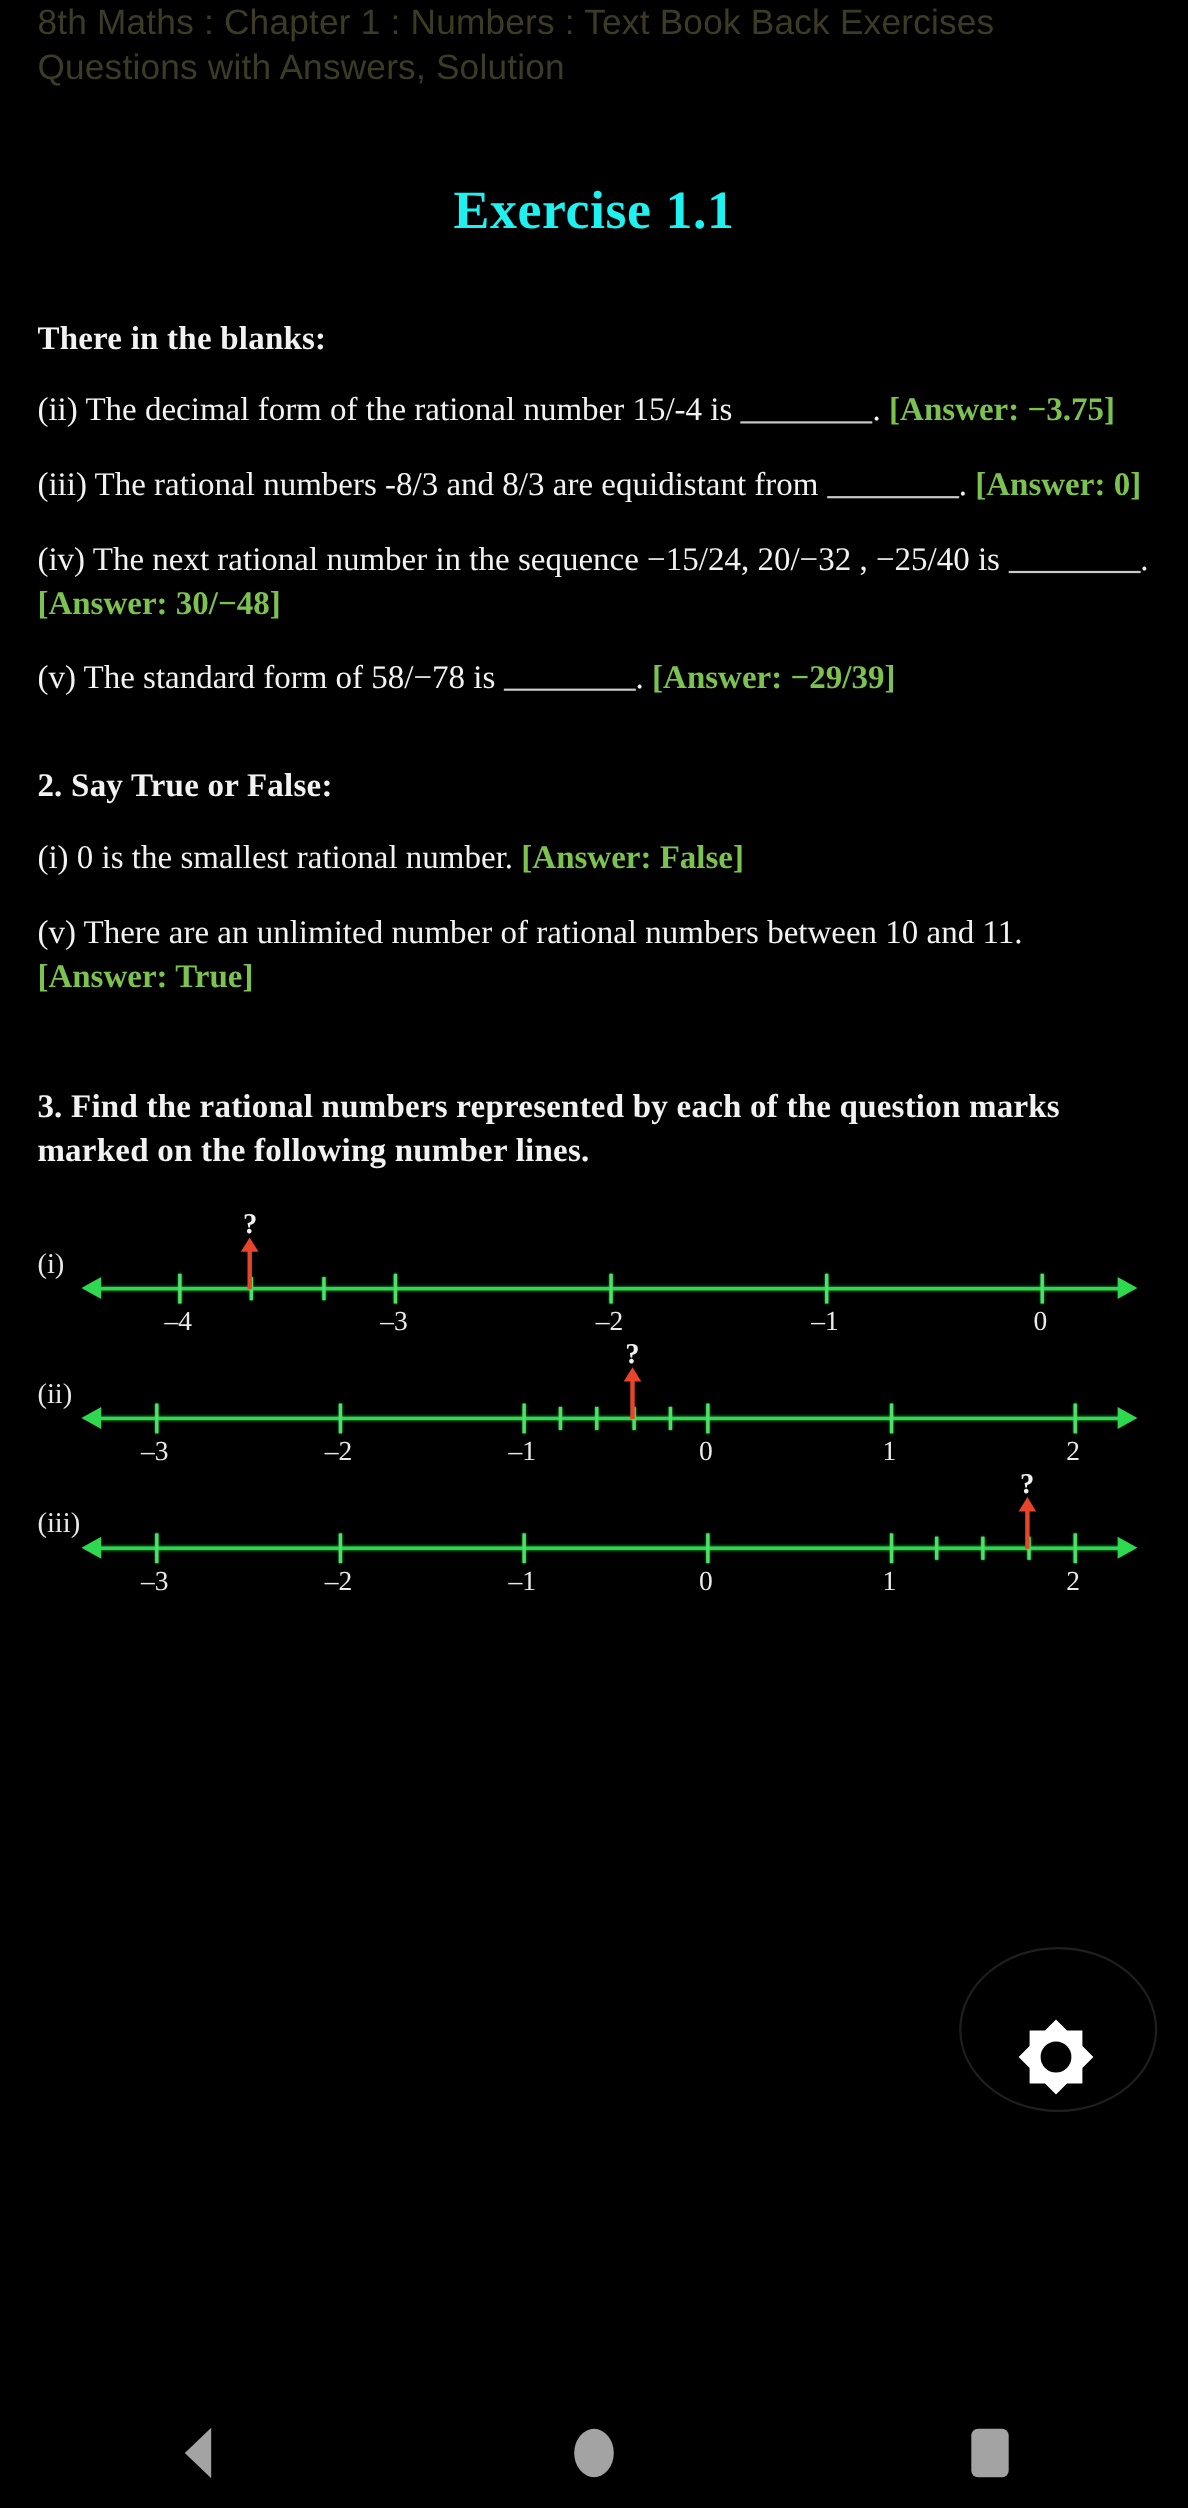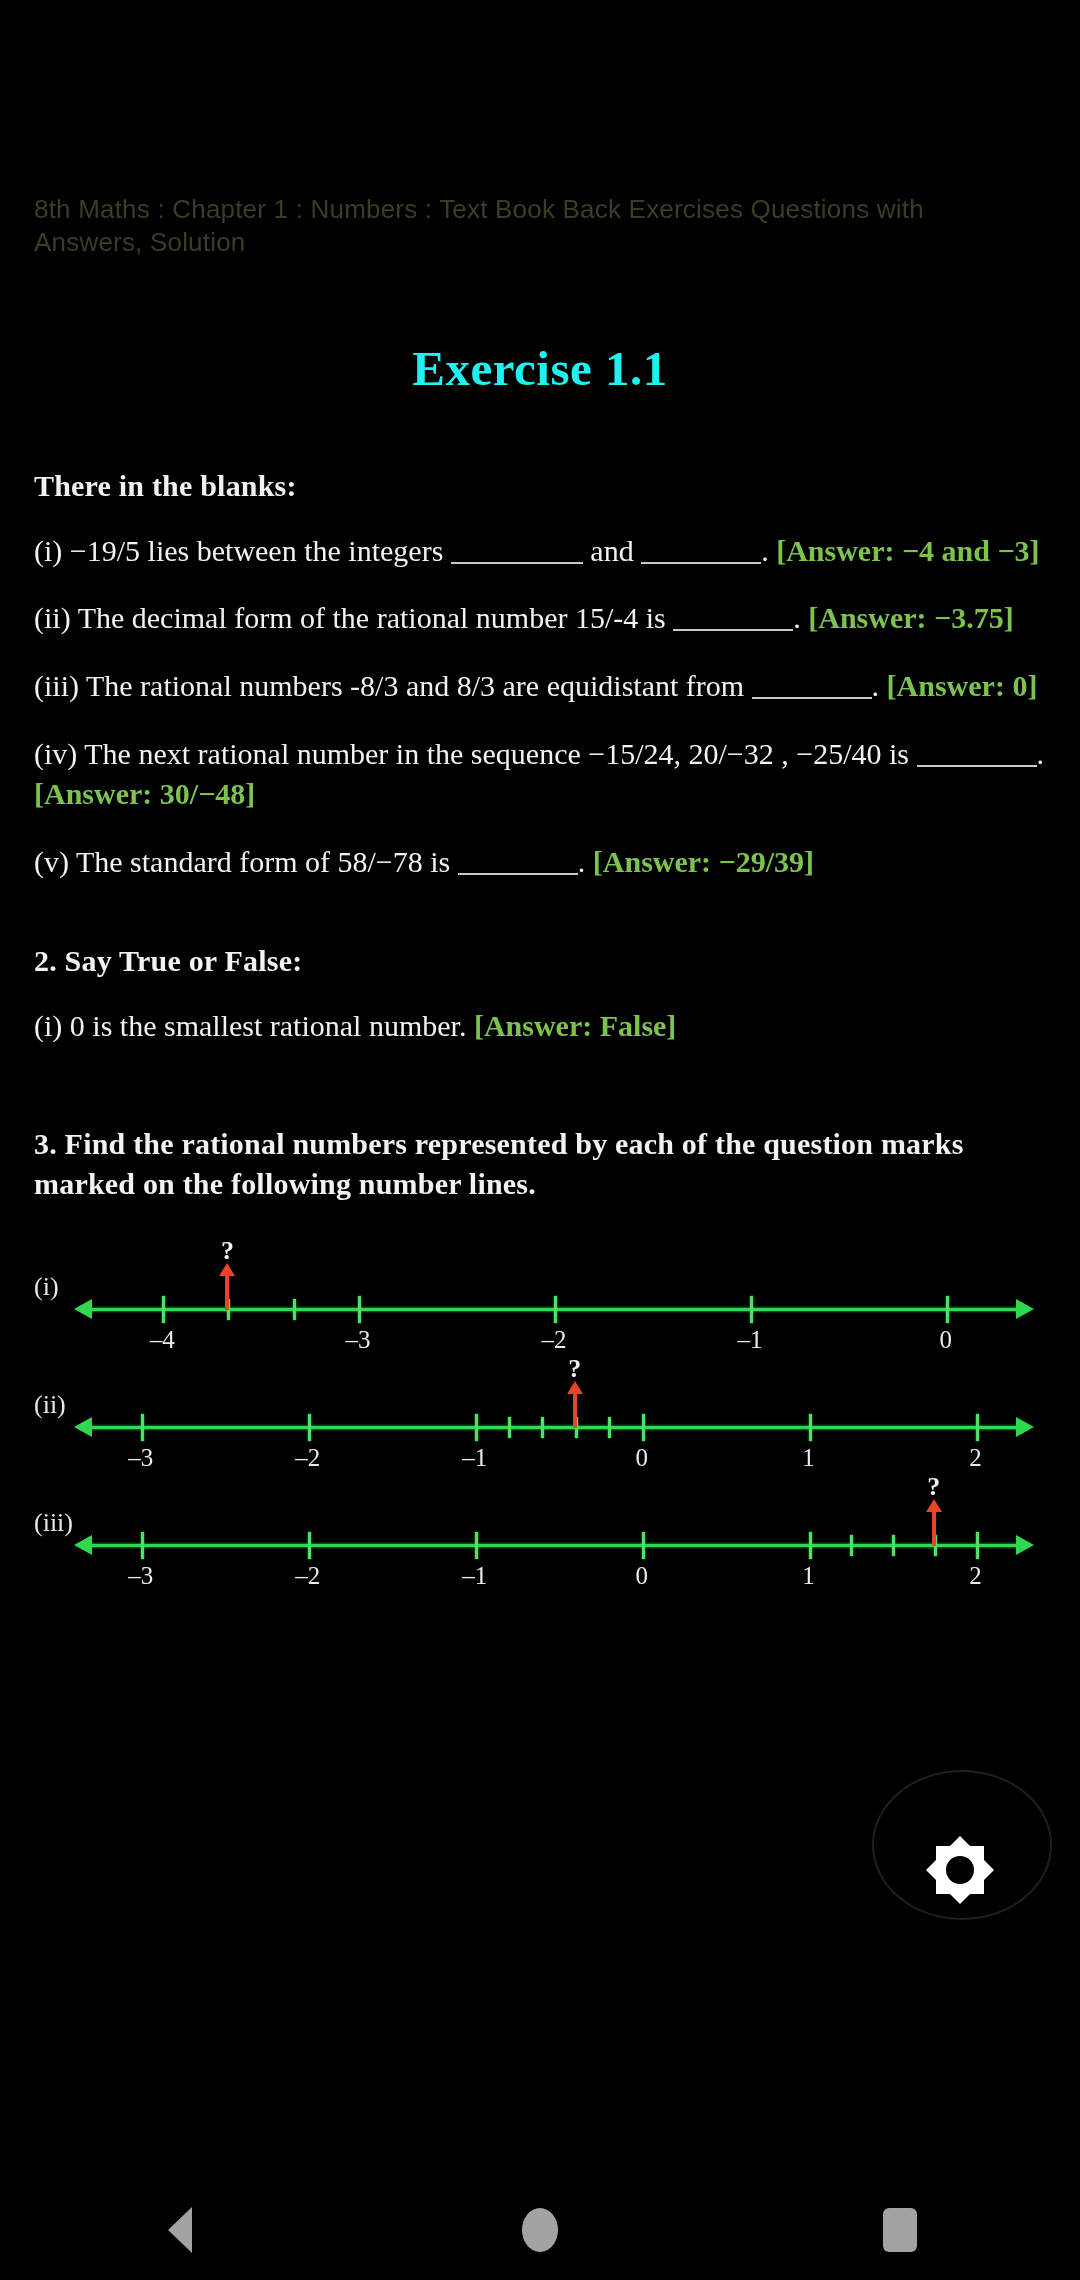--- a/index.html
+++ b/index.html
@@ -17,24 +17,23 @@
   
   #page {
     position: absolute;
     left: 0; top: 0;
     width: 1080px; height: 2180px;
     padding: 0 34px;
   }
 
   .breadcrumb {
     font-family: "Liberation Sans", "DejaVu Sans", sans-serif;
-    font-size: 26px;
+    font-size: 32px;
     line-height: 1.28;
     color: #3c3c26;
-    padding-top: 193px;
     letter-spacing: .2px;
     max-width: 930px;
   }
 
   .exercise-title {
     text-align: center;
     color: #1ff0f0;
     font-size: 49px;
     font-weight: bold;
     margin-top: 80px;
@@ -202,28 +201,20 @@
 <body>
 
 <div id="page">
 
   <div class="breadcrumb">8th Maths : Chapter 1 : Numbers : Text Book Back Exercises Questions with Answers, Solution</div>
 
   <div class="exercise-title">Exercise 1.1</div>
 
   <div class="section-heading">There in the blanks:</div>
 
-  <div class="qline justified">
-    <span>(i)</span>
-    <span>−19/5 lies between the integers</span>
-    <span class="blank"></span>
-    <span>and</span>
-    <span class="blank sm"></span><span>.</span>
-    <span class="ans">[Answer: −4 and −3]</span>
-  </div>
 
   <div class="qline justified">
     <span>(ii)</span>
     <span>The decimal form of the rational number 15/-4 is</span>
     <span class="blank sm"></span><span>.</span>
     <span class="ans">[Answer: −3.75]</span>
   </div>
 
   <div class="qline justified">
     <span>(iii)</span>
@@ -245,20 +236,25 @@
     <span class="blank sm"></span><span>.</span>
     <span class="ans">[Answer: −29/39]</span>
   </div>
 
   <div class="section-heading tf">2. Say True or False:</div>
 
   <div class="qline">
     <span>(i)</span>
     <span>0 is the smallest rational number.</span>
     <span class="ans">[Answer: False]</span>
+  </div>
+  <div class="qline">
+    <span>(v)</span>
+    <span>There are an unlimited number of rational numbers between 10 and 11.</span>
+    <span class="ans">[Answer: True]</span>
   </div>
 
   <div class="section-heading q3">3. Find the rational numbers represented by each of the question marks marked on the following number lines.</div>
 
   <div class="numlines" id="numlines">
       <div class="nl-row">
         <div class="nl-label">(i)</div>
         <div class="nl-canvas">
           <div class="axis" style="left: 14px; width: 932px;"></div>
           <div class="arrowhead left" style="left: 0px;"></div>

